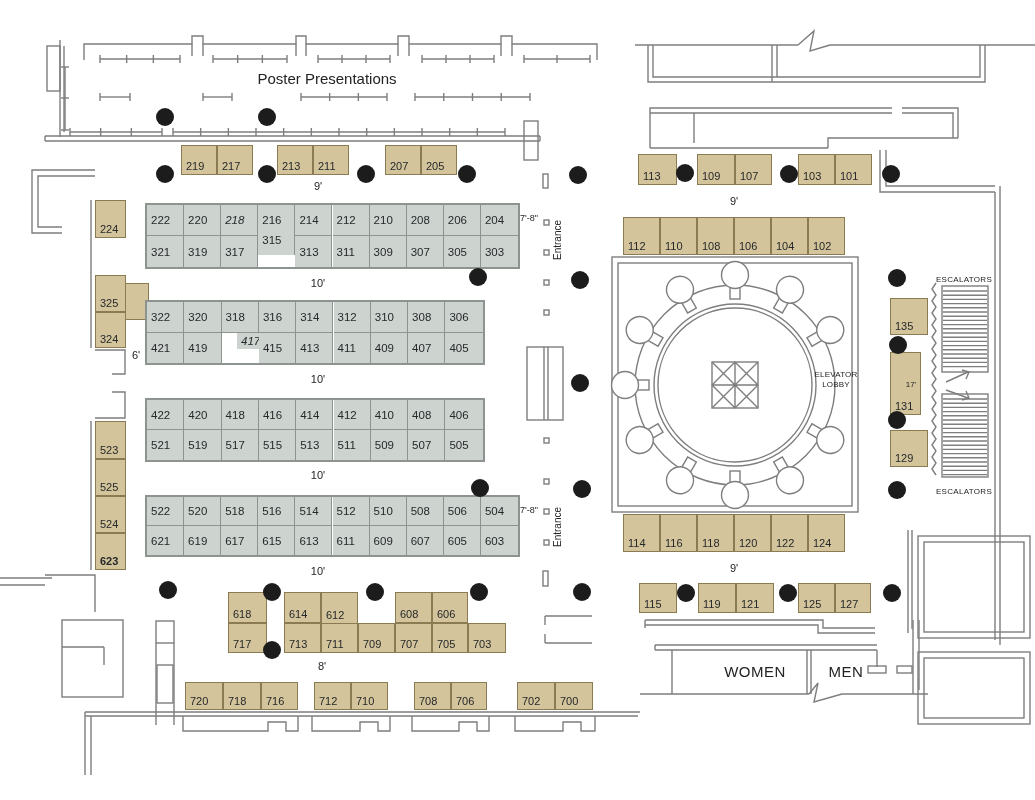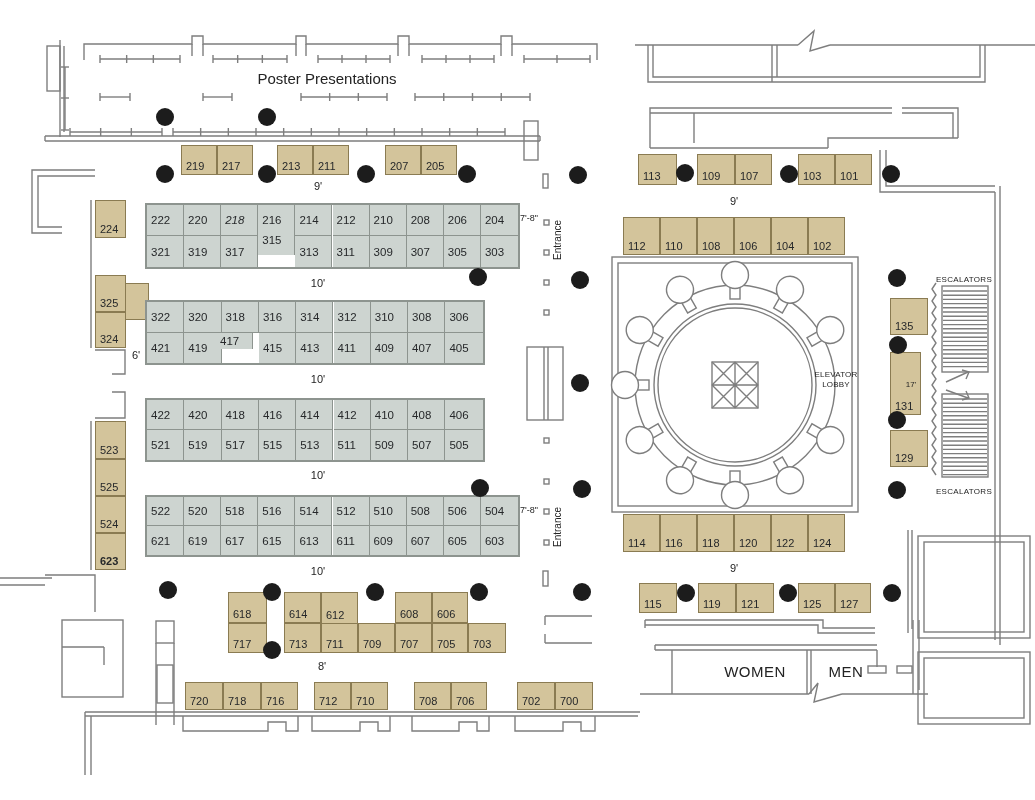--- a/index.html
+++ b/index.html
@@ -363,21 +363,21 @@
     <div class="booth gcell" style="left: 184.3px; top: 302px; width: 37.3px; height: 30.5px;">320</div>
     <div class="booth gcell" style="left: 221.6px; top: 302px; width: 37.3px; height: 30.5px;">318</div>
     <div class="booth gcell" style="left: 258.9px; top: 302px; width: 37.3px; height: 30.5px;">316</div>
     <div class="booth gcell" style="left: 296.2px; top: 302px; width: 37.3px; height: 30.5px;">314</div>
     <div class="booth gcell" style="left: 333.5px; top: 302px; width: 37.3px; height: 30.5px;">312</div>
     <div class="booth gcell" style="left: 370.8px; top: 302px; width: 37.3px; height: 30.5px;">310</div>
     <div class="booth gcell" style="left: 408.1px; top: 302px; width: 37.3px; height: 30.5px;">308</div>
     <div class="booth gcell" style="left: 445.4px; top: 302px; width: 37.3px; height: 30.5px; border-right: none;">306</div>
     <div class="booth gcell" style="left: 147px; top: 332.5px; width: 37.3px; height: 30.5px; border-bottom: none;">421</div>
     <div class="booth gcell" style="left: 184.3px; top: 332.5px; width: 37.3px; height: 30.5px; border-bottom: none;">419</div>
-    <div class="booth gcell" style="left: 216px; top: 332.5px; width: 37.3px; height: 16px; border-bottom: none;">417</div>
+    <div class="booth gcell" style="left: 237px; top: 332.5px; width: 37.3px; height: 16px; border-bottom: none; font-style: italic;">417</div>
     <div class="booth gcell" style="left: 258.9px; top: 332.5px; width: 37.3px; height: 30.5px; border-bottom: none;">415</div>
     <div class="booth gcell" style="left: 296.2px; top: 332.5px; width: 37.3px; height: 30.5px; border-bottom: none;">413</div>
     <div class="booth gcell" style="left: 333.5px; top: 332.5px; width: 37.3px; height: 30.5px; border-bottom: none;">411</div>
     <div class="booth gcell" style="left: 370.8px; top: 332.5px; width: 37.3px; height: 30.5px; border-bottom: none;">409</div>
     <div class="booth gcell" style="left: 408.1px; top: 332.5px; width: 37.3px; height: 30.5px; border-bottom: none;">407</div>
     <div class="booth gcell" style="left: 445.4px; top: 332.5px; width: 37.3px; height: 30.5px; border-right: none; border-bottom: none;">405</div>
     <div class="gblock" style="left: 145px; top: 398px; width: 339.7px; height: 64px;"></div>
     <div class="booth gcell" style="left: 147px; top: 400px; width: 37.3px; height: 30px;">422</div>
     <div class="booth gcell" style="left: 184.3px; top: 400px; width: 37.3px; height: 30px;">420</div>
     <div class="booth gcell" style="left: 221.6px; top: 400px; width: 37.3px; height: 30px;">418</div>

